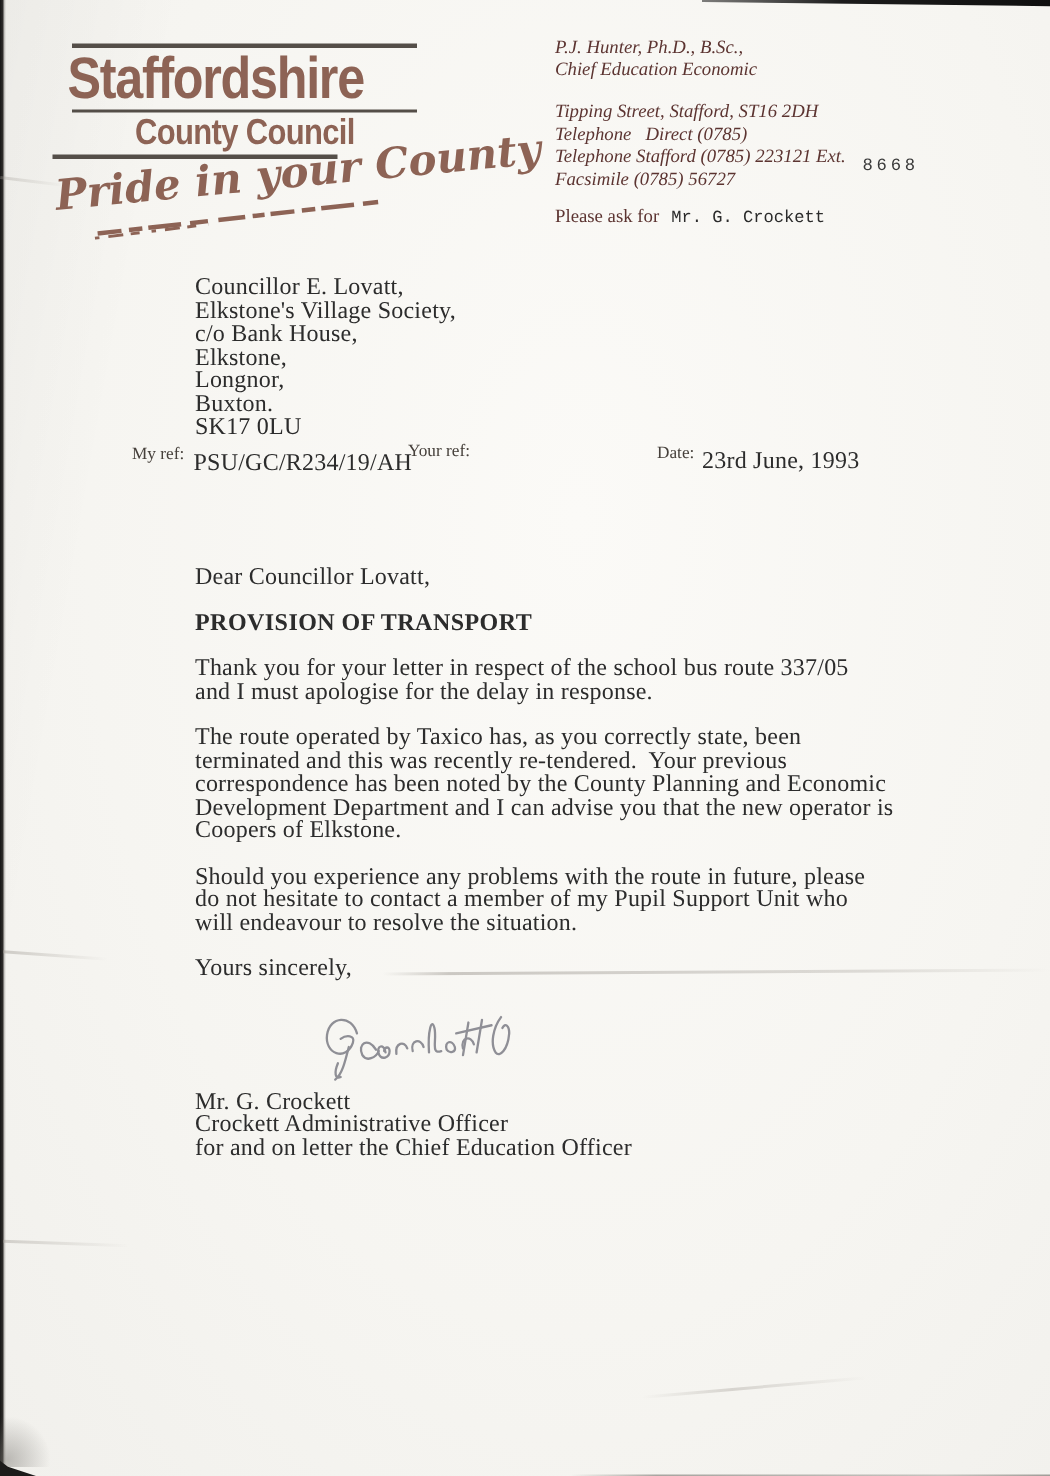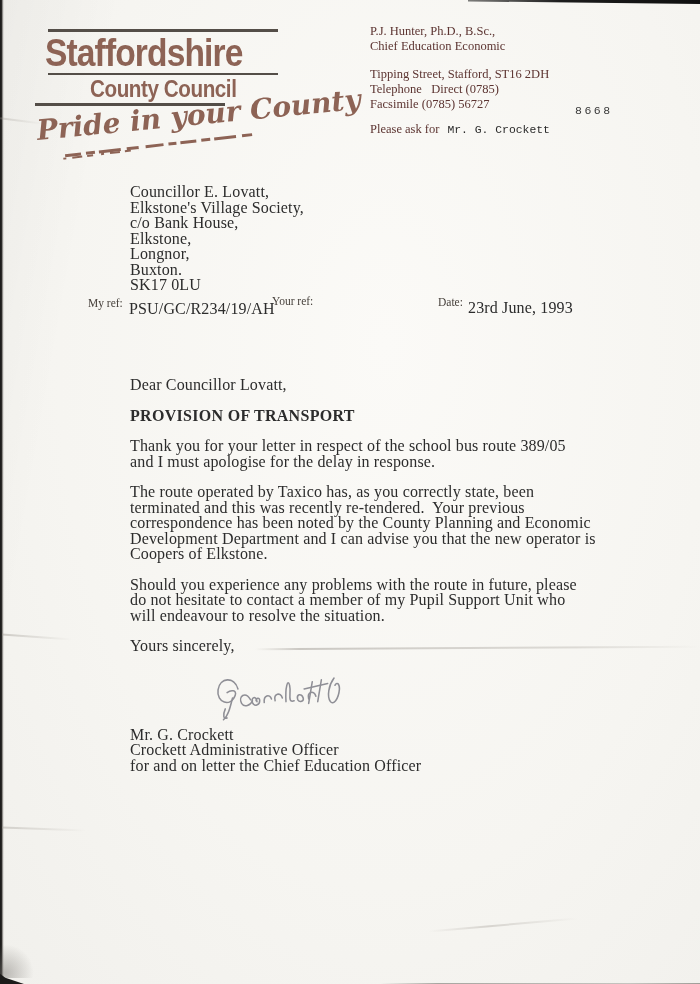--- a/index.html
+++ b/index.html
@@ -46,21 +46,21 @@
   .rule-c{width:190px;margin-left:0;}
   .tagline{font-family:"DejaVu Serif",serif;font-style:italic;font-weight:bold;
     font-size:28px;line-height:34px;white-space:nowrap;transform:rotate(-5.5deg);
     transform-origin:left center;margin:8px 0 0 2px;}
   .scribble{margin:-4px 0 0 26px;transform:rotate(-4deg);transform-origin:left center;}
 
   
   .rhead{position:absolute;left:370px;top:24px;width:300px;
     font-family:"Liberation Serif",serif;font-size:12.5px;line-height:15px;color:#5c3431;}
   .rhead .gap-s{height:13px;}
-  .rhead .line{white-space:pre-wrap;}
+  .rhead .line{white-space:pre-wrap;font-style:italic;}
   .ext-num{position:absolute;left:575px;top:104px;font-family:"Liberation Mono",monospace;
     font-size:11.5px;letter-spacing:2.5px;color:#3a3a3a;}
   .ask-row{margin-top:10px;white-space:nowrap;}
   .ask-name{font-family:"Liberation Mono",monospace;font-size:11.4px;color:#2b2b2b;margin-left:8px;}
 
   
   .mono{font-family:Liberation Serif, serif;font-size:16px;line-height:15.5px;
     color:#2c2c2c;letter-spacing:.15px;}
   .pre{white-space:pre-wrap;}
   .recipient{position:absolute;left:130px;top:184px;}
@@ -109,20 +109,21 @@
       </svg>
     </div>
   </div>
 
   <div class="rhead">
     <div class="line">P.J. Hunter, Ph.D., B.Sc.,</div>
     <div class="line">Chief Education Economic</div>
     <div class="gap-s"></div>
     <div class="line">Tipping Street, Stafford, ST16 2DH</div>
     <div class="line">Telephone   Direct (0785)</div>
+    <div class="line">Telephone Stafford (0785) 223121 Ext.</div>
     <div class="line">Facsimile (0785) 56727</div>
     <div class="ask-row">
       <span>Please ask for</span><span class="ask-name">Mr. G. Crockett</span>
     </div>
   </div>
   <div class="ext-num">8668</div>
 
   <div class="recipient mono pre">Councillor E. Lovatt,
 Elkstone's Village Society,
 c/o Bank House,
@@ -133,21 +134,21 @@
 
   <div class="ref-label myref-l">My ref:</div>
   <div class="myref-v mono">PSU/GC/R234/19/AH</div>
   <div class="ref-label yourref-l">Your ref:</div>
   <div class="ref-label date-l">Date:</div>
   <div class="date-v mono">23rd June, 1993</div>
 
   <div class="body-col mono">
     <div>Dear Councillor Lovatt,</div>
     <div class="subject">PROVISION OF TRANSPORT</div>
-    <div class="pre">Thank you for your letter in respect of the school bus route 389/05
+    <div class="pre">Thank you for your letter in respect of the school bus route 337/05
 and I must apologise for the delay in response.</div>
     <div class="pre">The route operated by Taxico has, as you correctly state, been
 terminated and this was recently re-tendered.  Your previous
 correspondence has been noted by the County Planning and Economic
 Development Department and I can advise you that the new operator is
 Coopers of Elkstone.</div>
     <div class="pre">Should you experience any problems with the route in future, please
 do not hesitate to contact a member of my Pupil Support Unit who
 will endeavour to resolve the situation.</div>
     <div>Yours sincerely,</div>

